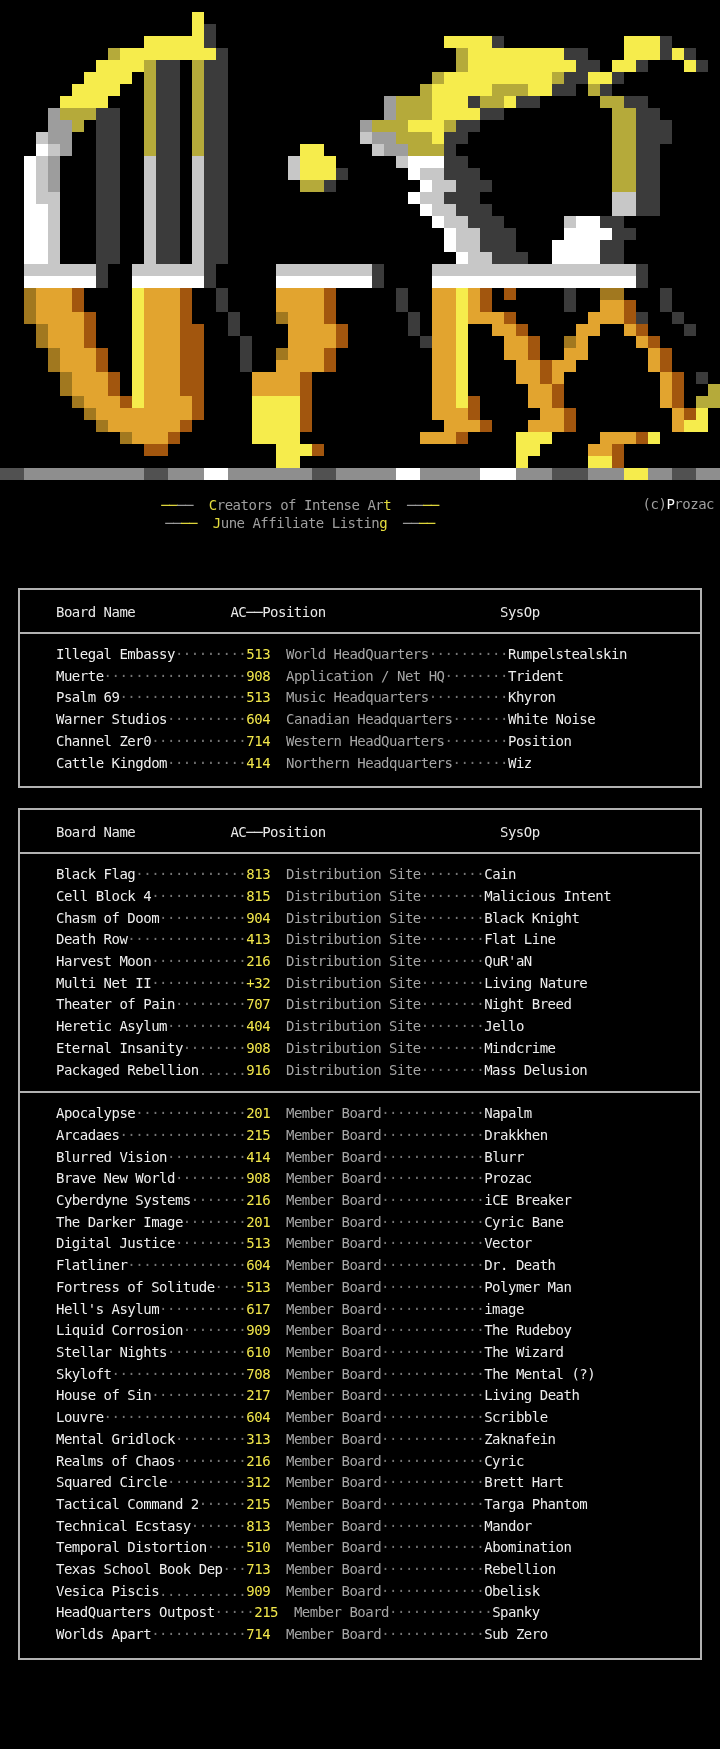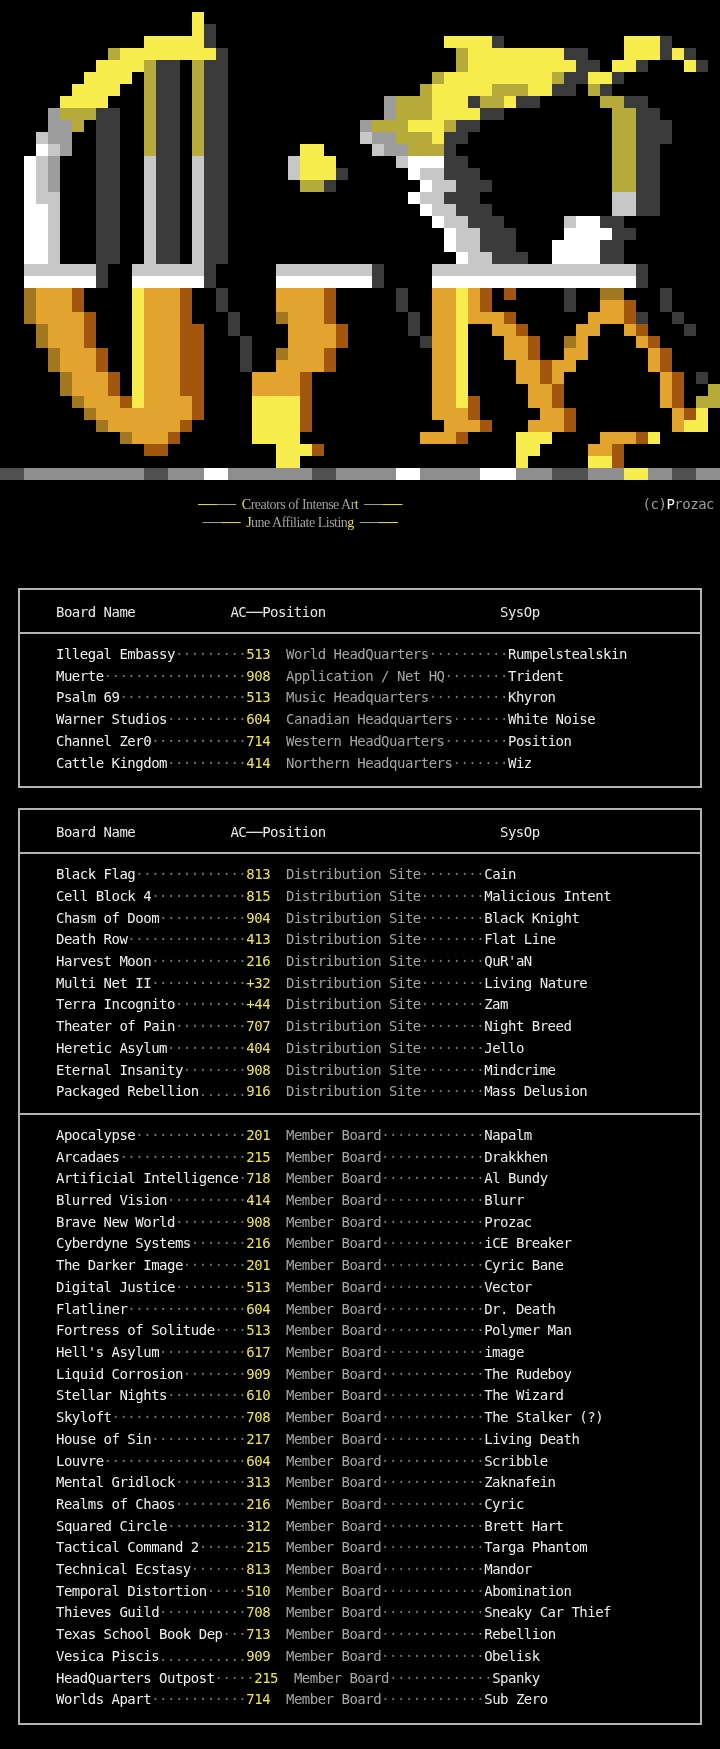--- a/index.html
+++ b/index.html
@@ -6,21 +6,21 @@
   body{width:720px;height:1749px;overflow:hidden;position:relative;
        font-family:"DejaVu Sans Mono",monospace;}
   
   .logo{position:relative;width:720px;height:480px;background:#000;}
   .logo i{position:absolute;width:12px;height:12px;display:block;}
   .dith{background-image:repeating-conic-gradient(rgba(0,0,0,.38) 0 25%,transparent 0 50%);
         background-size:4px 4px;}
   
   .banner{position:relative;width:720px;margin-top:16px;font-size:14px;
           letter-spacing:-0.5px;}
-  .bl{width:600px;text-align:center;line-height:18px;white-space:pre;font-family:Liberation Serif, serif;}
+  .bl{width:600px;text-align:center;line-height:18px;white-space:pre;}
   .credit{position:absolute;top:0;right:6px;white-space:pre;}
   .c-gry{color:#9f9f9f}.c-yel{color:#e6de3e}.c-wht{color:#fdfdfd}
   
   .box{border:2px solid #b2b2b2;width:680px;margin:56px 0 0 18px;
        font-size:14px;letter-spacing:-0.5px;background:#000;}
   .box.second{margin-top:20px;}
   .thead{padding:12px 0 10px 36px;color:#eaeaea;white-space:pre;line-height:20px;
          border-bottom:2px solid #b2b2b2;}
   .rows{padding:10px 0 12px 36px;line-height:21.7px;}
   .trow{white-space:pre;}
@@ -1018,49 +1018,46 @@
 
   <div class="box second">
     <div class="thead">Board Name            AC──Position                      SysOp</div>
     <div class="rows" id="t1">
         <div class="trow"><span class="nm">Black Flag</span><span class="ld">··············</span><span class="ac">813</span><span class="ld">  </span><span class="pos">Distribution Site</span><span class="ld">········</span><span class="sys">Cain</span></div>
         <div class="trow"><span class="nm">Cell Block 4</span><span class="ld">············</span><span class="ac">815</span><span class="ld">  </span><span class="pos">Distribution Site</span><span class="ld">········</span><span class="sys">Malicious Intent</span></div>
         <div class="trow"><span class="nm">Chasm of Doom</span><span class="ld">···········</span><span class="ac">904</span><span class="ld">  </span><span class="pos">Distribution Site</span><span class="ld">········</span><span class="sys">Black Knight</span></div>
         <div class="trow"><span class="nm">Death Row</span><span class="ld">···············</span><span class="ac">413</span><span class="ld">  </span><span class="pos">Distribution Site</span><span class="ld">········</span><span class="sys">Flat Line</span></div>
         <div class="trow"><span class="nm">Harvest Moon</span><span class="ld">············</span><span class="ac">216</span><span class="ld">  </span><span class="pos">Distribution Site</span><span class="ld">········</span><span class="sys">QuR'aN</span></div>
         <div class="trow"><span class="nm">Multi Net II</span><span class="ld">············</span><span class="ac">+32</span><span class="ld">  </span><span class="pos">Distribution Site</span><span class="ld">········</span><span class="sys">Living Nature</span></div>
-        <div class="trow"><span class="nm">Terra Incognito</span><span class="ld">·········</span><span class="ac">+44</span><span class="ld">  </span><span class="pos">Distribution Site</span><span class="ld">········</span><span class="sys">Zam</span></div>
         <div class="trow"><span class="nm">Theater of Pain</span><span class="ld">·········</span><span class="ac">707</span><span class="ld">  </span><span class="pos">Distribution Site</span><span class="ld">········</span><span class="sys">Night Breed</span></div>
         <div class="trow"><span class="nm">Heretic Asylum</span><span class="ld">··········</span><span class="ac">404</span><span class="ld">  </span><span class="pos">Distribution Site</span><span class="ld">········</span><span class="sys">Jello</span></div>
         <div class="trow"><span class="nm">Eternal Insanity</span><span class="ld">········</span><span class="ac">908</span><span class="ld">  </span><span class="pos">Distribution Site</span><span class="ld">········</span><span class="sys">Mindcrime</span></div>
         <div class="trow"><span class="nm">Packaged Rebellion</span><span class="ld">......</span><span class="ac">916</span><span class="ld">  </span><span class="pos">Distribution Site</span><span class="ld">········</span><span class="sys">Mass Delusion</span></div>
         <div class="secdiv"></div>
         <div class="trow"><span class="nm">Apocalypse</span><span class="ld">··············</span><span class="ac">201</span><span class="ld">  </span><span class="pos">Member Board</span><span class="ld">·············</span><span class="sys">Napalm</span></div>
         <div class="trow"><span class="nm">Arcadaes</span><span class="ld">················</span><span class="ac">215</span><span class="ld">  </span><span class="pos">Member Board</span><span class="ld">·············</span><span class="sys">Drakkhen</span></div>
-        <div class="trow"><span class="nm">Artificial Intelligence</span><span class="ld">·</span><span class="ac">718</span><span class="ld">  </span><span class="pos">Member Board</span><span class="ld">·············</span><span class="sys">Al Bundy</span></div>
         <div class="trow"><span class="nm">Blurred Vision</span><span class="ld">··········</span><span class="ac">414</span><span class="ld">  </span><span class="pos">Member Board</span><span class="ld">·············</span><span class="sys">Blurr</span></div>
         <div class="trow"><span class="nm">Brave New World</span><span class="ld">·········</span><span class="ac">908</span><span class="ld">  </span><span class="pos">Member Board</span><span class="ld">·············</span><span class="sys">Prozac</span></div>
         <div class="trow"><span class="nm">Cyberdyne Systems</span><span class="ld">·······</span><span class="ac">216</span><span class="ld">  </span><span class="pos">Member Board</span><span class="ld">·············</span><span class="sys">iCE Breaker</span></div>
         <div class="trow"><span class="nm">The Darker Image</span><span class="ld">········</span><span class="ac">201</span><span class="ld">  </span><span class="pos">Member Board</span><span class="ld">·············</span><span class="sys">Cyric Bane</span></div>
         <div class="trow"><span class="nm">Digital Justice</span><span class="ld">·········</span><span class="ac">513</span><span class="ld">  </span><span class="pos">Member Board</span><span class="ld">·············</span><span class="sys">Vector</span></div>
         <div class="trow"><span class="nm">Flatliner</span><span class="ld">···············</span><span class="ac">604</span><span class="ld">  </span><span class="pos">Member Board</span><span class="ld">·············</span><span class="sys">Dr. Death</span></div>
         <div class="trow"><span class="nm">Fortress of Solitude</span><span class="ld">····</span><span class="ac">513</span><span class="ld">  </span><span class="pos">Member Board</span><span class="ld">·············</span><span class="sys">Polymer Man</span></div>
         <div class="trow"><span class="nm">Hell's Asylum</span><span class="ld">···········</span><span class="ac">617</span><span class="ld">  </span><span class="pos">Member Board</span><span class="ld">·············</span><span class="sys">image</span></div>
         <div class="trow"><span class="nm">Liquid Corrosion</span><span class="ld">········</span><span class="ac">909</span><span class="ld">  </span><span class="pos">Member Board</span><span class="ld">·············</span><span class="sys">The Rudeboy</span></div>
         <div class="trow"><span class="nm">Stellar Nights</span><span class="ld">··········</span><span class="ac">610</span><span class="ld">  </span><span class="pos">Member Board</span><span class="ld">·············</span><span class="sys">The Wizard</span></div>
-        <div class="trow"><span class="nm">Skyloft</span><span class="ld">·················</span><span class="ac">708</span><span class="ld">  </span><span class="pos">Member Board</span><span class="ld">·············</span><span class="sys">The Stalker (?)</span></div>
+        <div class="trow"><span class="nm">Skyloft</span><span class="ld">·················</span><span class="ac">708</span><span class="ld">  </span><span class="pos">Member Board</span><span class="ld">·············</span><span class="sys">The Mental (?)</span></div>
         <div class="trow"><span class="nm">House of Sin</span><span class="ld">············</span><span class="ac">217</span><span class="ld">  </span><span class="pos">Member Board</span><span class="ld">·············</span><span class="sys">Living Death</span></div>
         <div class="trow"><span class="nm">Louvre</span><span class="ld">··················</span><span class="ac">604</span><span class="ld">  </span><span class="pos">Member Board</span><span class="ld">·············</span><span class="sys">Scribble</span></div>
         <div class="trow"><span class="nm">Mental Gridlock</span><span class="ld">·········</span><span class="ac">313</span><span class="ld">  </span><span class="pos">Member Board</span><span class="ld">·············</span><span class="sys">Zaknafein</span></div>
         <div class="trow"><span class="nm">Realms of Chaos</span><span class="ld">·········</span><span class="ac">216</span><span class="ld">  </span><span class="pos">Member Board</span><span class="ld">·············</span><span class="sys">Cyric</span></div>
         <div class="trow"><span class="nm">Squared Circle</span><span class="ld">··········</span><span class="ac">312</span><span class="ld">  </span><span class="pos">Member Board</span><span class="ld">·············</span><span class="sys">Brett Hart</span></div>
         <div class="trow"><span class="nm">Tactical Command 2</span><span class="ld">······</span><span class="ac">215</span><span class="ld">  </span><span class="pos">Member Board</span><span class="ld">·············</span><span class="sys">Targa Phantom</span></div>
         <div class="trow"><span class="nm">Technical Ecstasy</span><span class="ld">·······</span><span class="ac">813</span><span class="ld">  </span><span class="pos">Member Board</span><span class="ld">·············</span><span class="sys">Mandor</span></div>
         <div class="trow"><span class="nm">Temporal Distortion</span><span class="ld">·····</span><span class="ac">510</span><span class="ld">  </span><span class="pos">Member Board</span><span class="ld">·············</span><span class="sys">Abomination</span></div>
-        <div class="trow"><span class="nm">Thieves Guild</span><span class="ld">···········</span><span class="ac">708</span><span class="ld">  </span><span class="pos">Member Board</span><span class="ld">·············</span><span class="sys">Sneaky Car Thief</span></div>
         <div class="trow"><span class="nm">Texas School Book Dep</span><span class="ld">···</span><span class="ac">713</span><span class="ld">  </span><span class="pos">Member Board</span><span class="ld">·············</span><span class="sys">Rebellion</span></div>
         <div class="trow"><span class="nm">Vesica Piscis</span><span class="ld">...........</span><span class="ac">909</span><span class="ld">  </span><span class="pos">Member Board</span><span class="ld">·············</span><span class="sys">Obelisk</span></div>
         <div class="trow"><span class="nm">HeadQuarters Outpost</span><span class="ld">·····</span><span class="ac">215</span><span class="ld">  </span><span class="pos">Member Board</span><span class="ld">·············</span><span class="sys">Spanky</span></div>
         <div class="trow"><span class="nm">Worlds Apart</span><span class="ld">············</span><span class="ac">714</span><span class="ld">  </span><span class="pos">Member Board</span><span class="ld">·············</span><span class="sys">Sub Zero</span></div>
       </div>
   </div>
 
 </div>
 
 </body></html>

